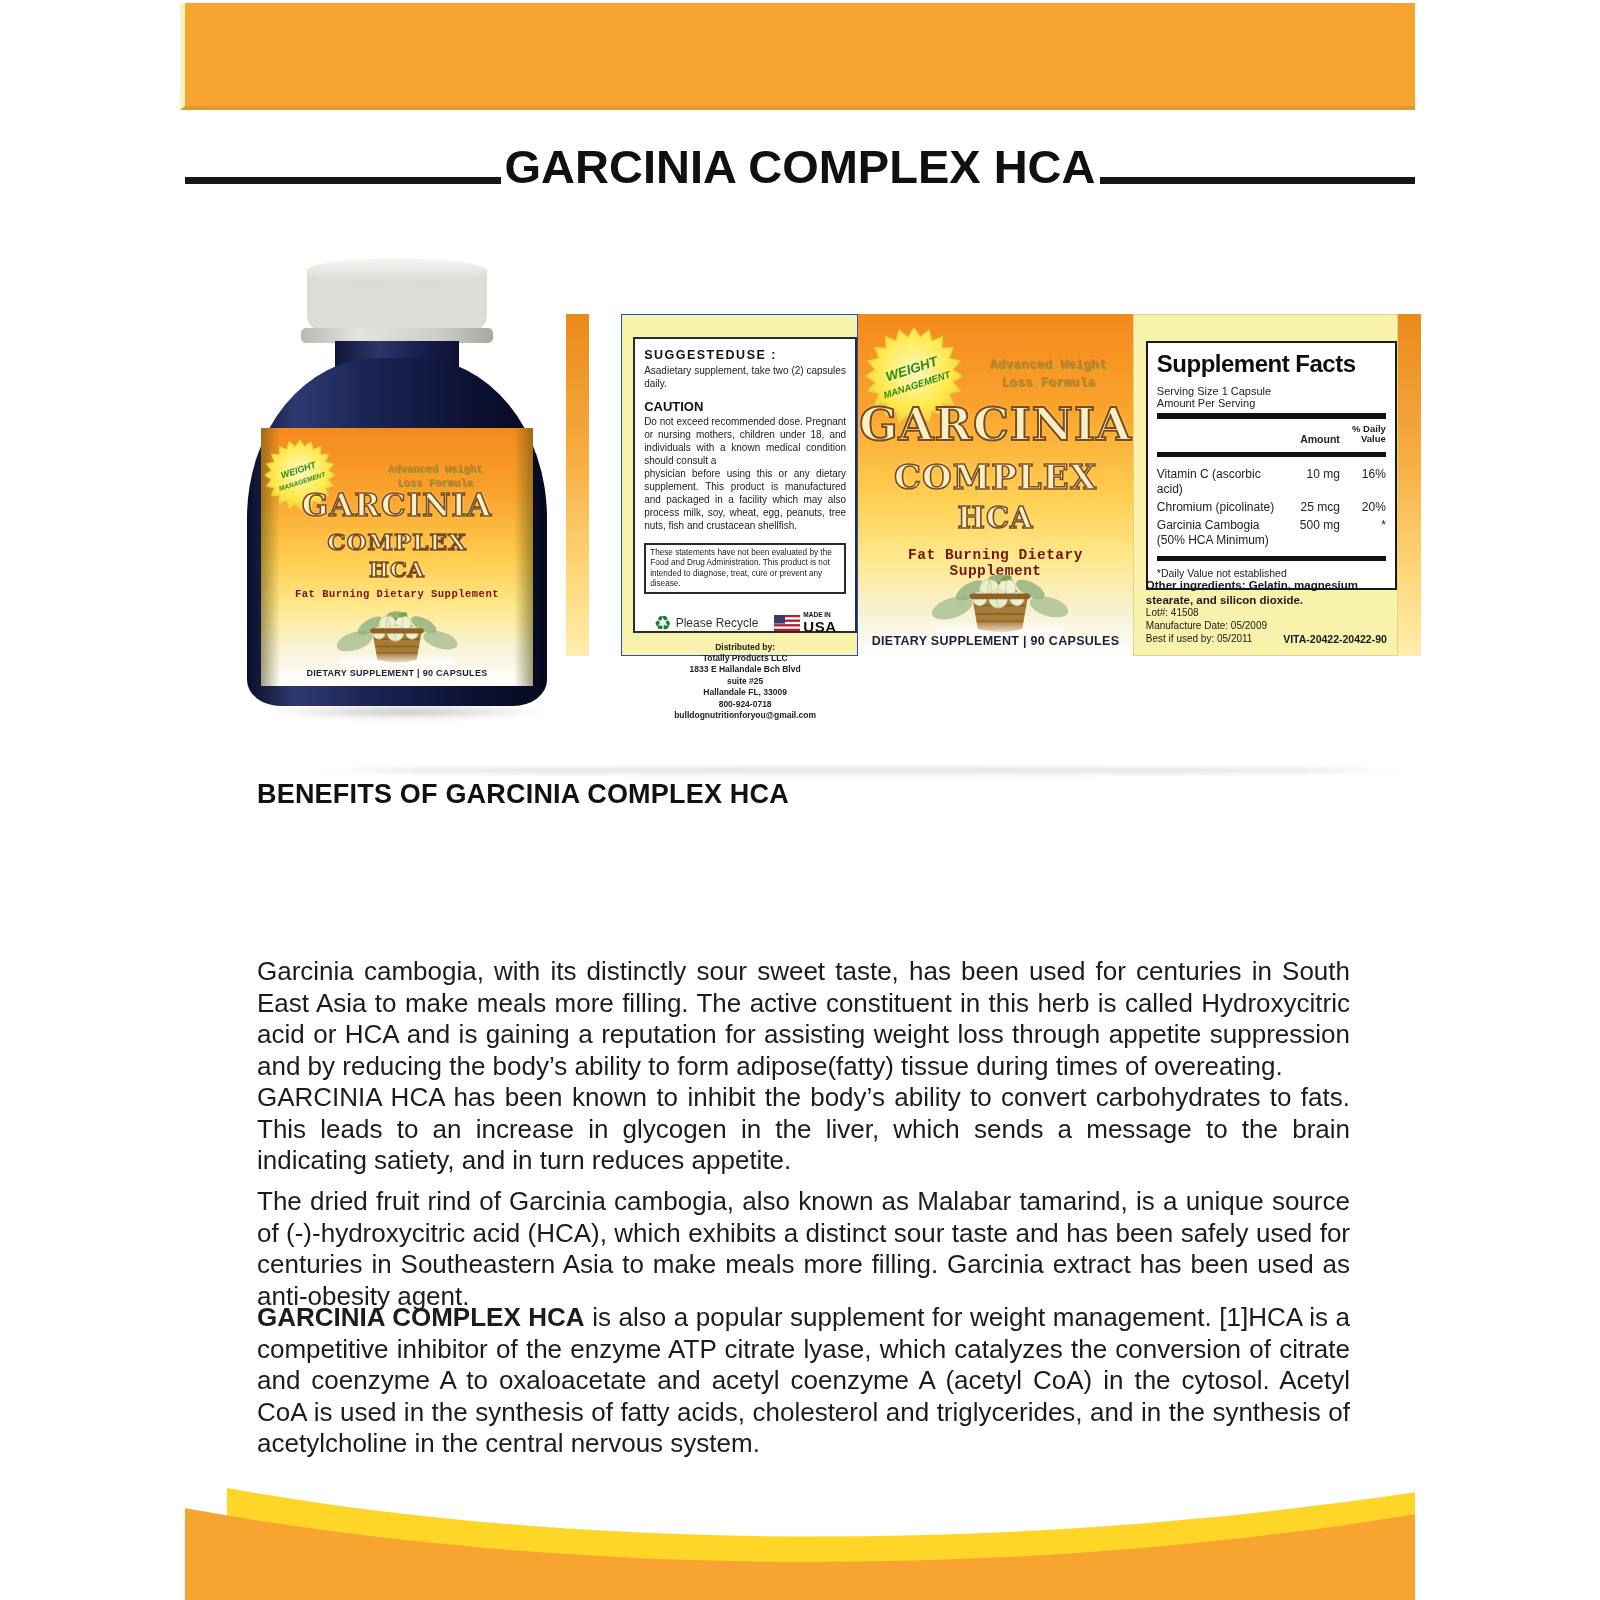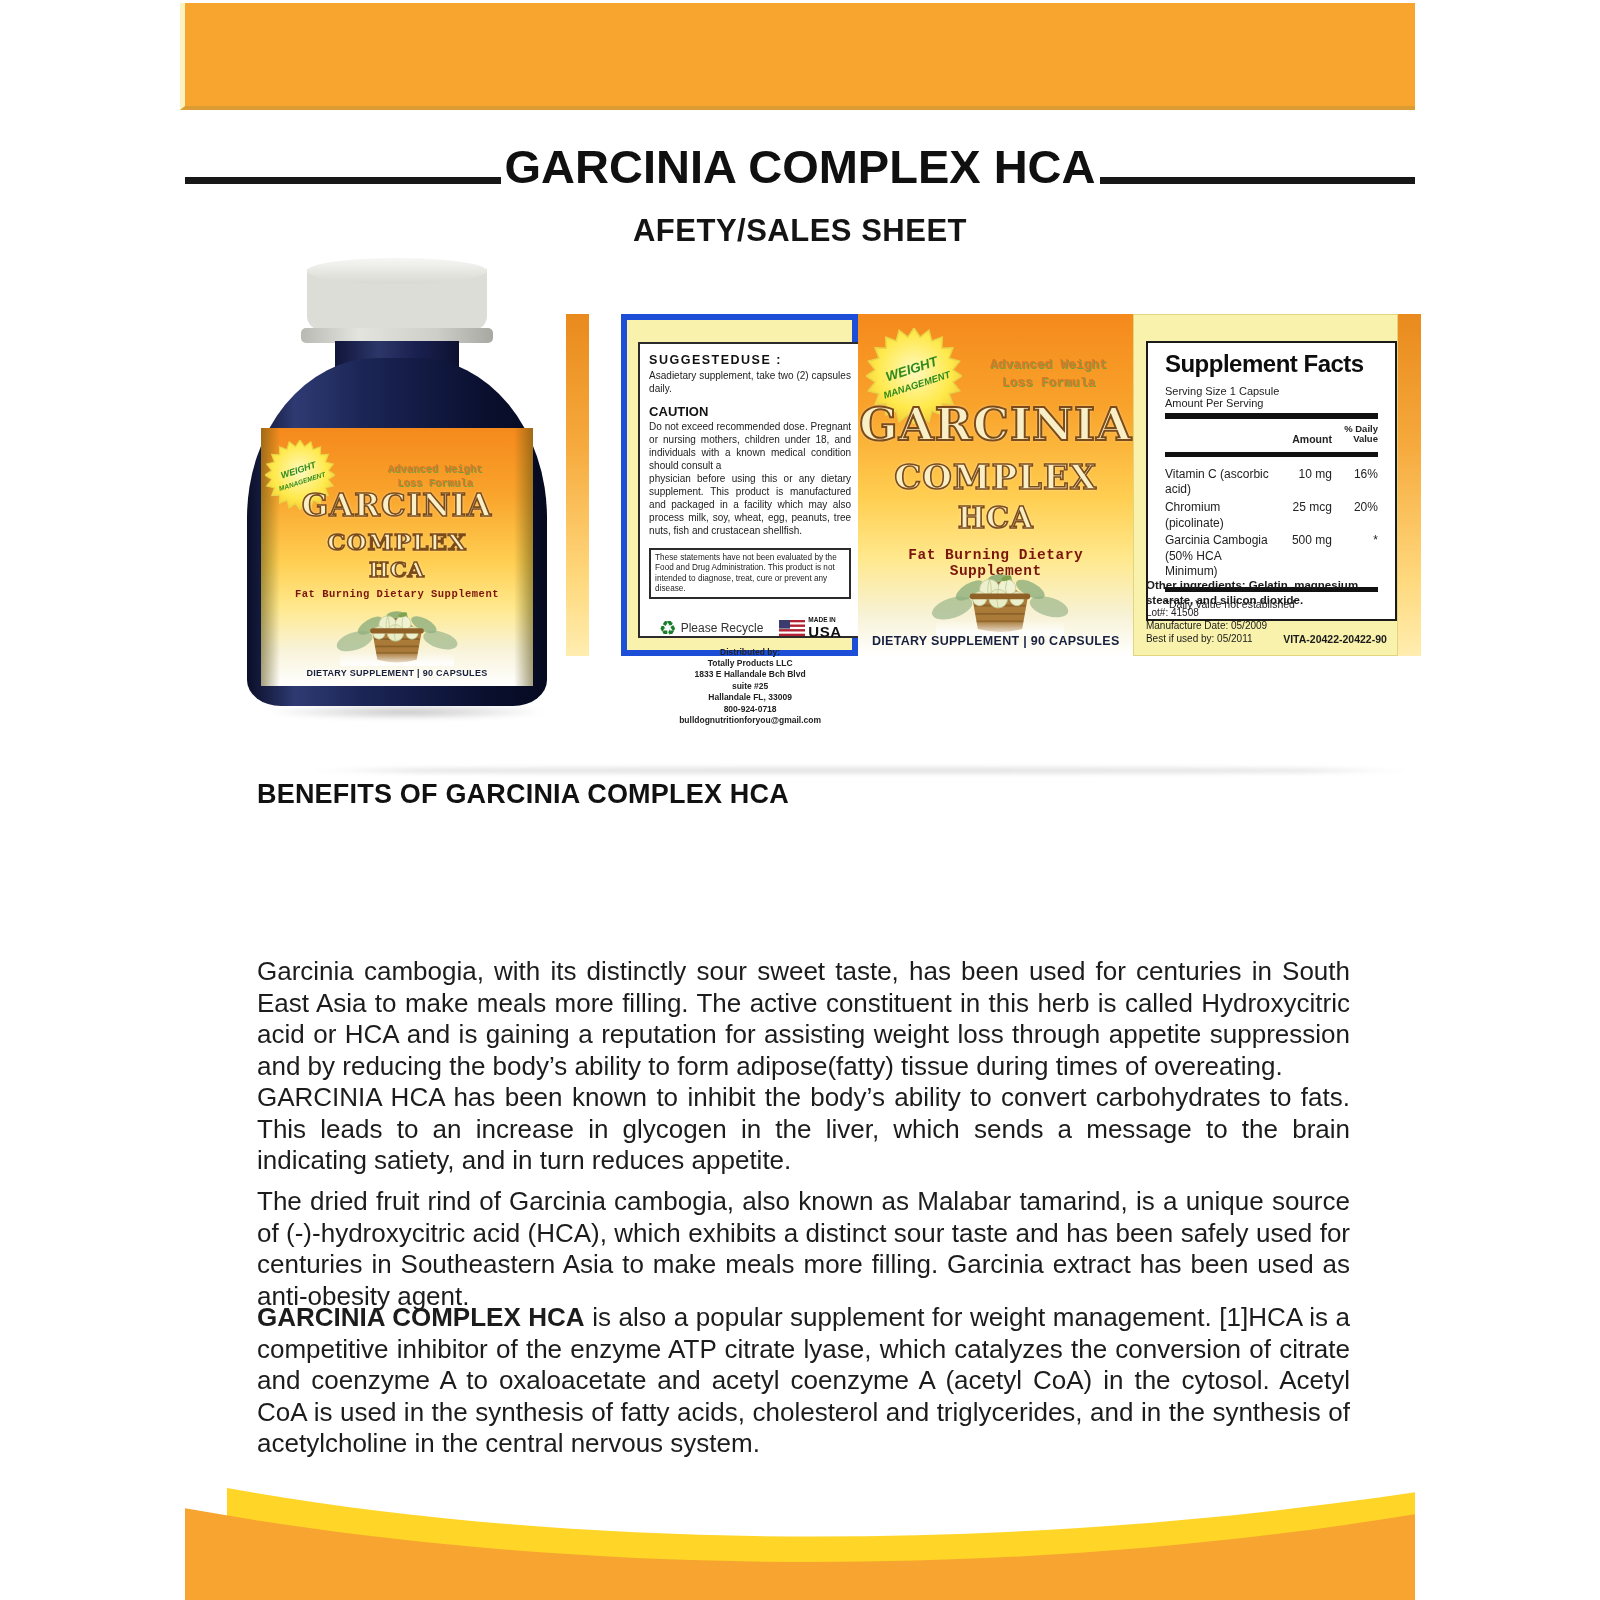--- a/index.html
+++ b/index.html
@@ -55,21 +55,21 @@
     text-shadow:1px 1px 0 #6FA13C; line-height:1.35; text-align:center; }
   .scriptline { font-family:"Liberation Mono", monospace; font-weight:bold; color:#7A150C; letter-spacing:.5px; text-align:center; }
   .pill-line { font-weight:bold; color:#18203F; text-align:center; letter-spacing:.3px; }
   .badge-text1, .badge-text2 { fill:#2E8B1E; font-weight:bold; font-style:italic; font-family:"Liberation Sans",sans-serif; }
 
   
   .label-strip { position:absolute; left:381px; top:64px; width:855px; height:342px; display:flex; }
   .strip-bar { width:24px; height:100%;
     background:linear-gradient(180deg,#E98A1D 0%,#F6A93C 38%,#FFD97E 78%,#FFEDB0 100%); }
   .panel { position:relative; height:100%; }
-  .panel-left { width:246px; background:#F8F2AC; border:6px solid #1d4ed8;margin-left:32px; }
+  .panel-left { width:246px; background:#F8F2AC; border:1px solid #1d4ed8;margin-left:32px; }
   .panel-center { width:285px; overflow:hidden;
     background:linear-gradient(180deg,#f5891c 0%,#f9a42c 28%,#ffcf52 54%,#ffe98f 72%,#f7f2d6 88%,#ffffff 100%); }
   .panel-facts { width:275px; background:#F8F2AC; border:1px solid #E3D47E; }
 
   
   .use-box { position:absolute; left:11px; top:22px; width:224px; height:296px;
     background:#fff; border:2px solid #2b2b2b; padding:9px 9px 6px; }
   .use-h { font-size:12.5px; font-weight:bold; letter-spacing:1.5px; color:#111; }
   .use-t { font-size:10px; color:#222; line-height:1.3; margin-top:2px; }
   .caution-h { font-size:13px; font-weight:bold; margin-top:9px; color:#111; }
@@ -98,21 +98,21 @@
   .cp-bottom{ top:320px; font-size:12.5px; }
   .bl-name  { top:62px; font-size:31px; }
   .bl-name2 { top:102px; font-size:23px; }
   .bl-name3 { top:131px; font-size:21px; }
   .bl-script{ top:160px; font-size:10.5px; }
   .bl-basket{ position:absolute; left:36px; top:176px; width:200px; height:62px; }
   .bl-bottom{ top:240px; font-size:9px; }
 
   
   .facts-box { position:absolute; left:12px; top:26px; width:251px; background:#fff;
-    border:2px solid #1a1a1a; padding:7px 17px 9px; }
+    border:2px solid #1a1a1a; padding:7px 9px 9px; }
   .facts-title { font-size:24px; font-weight:bold; color:#0d0d0d; letter-spacing:-.5px; }
   .facts-serving { font-size:11px; color:#222; margin-top:7px; }
   .facts-per { font-size:11px; color:#222; }
   .fbar { height:6px; background:#111; margin-top:4px; }
   .fbar-thin { height:5px; background:#111; margin-top:7px; }
   .facts-head { display:flex; margin-top:5px; align-items:flex-end; }
   .fh-sp { flex:1; }
   .fh-amt { width:58px; text-align:right; font-size:10.5px; font-weight:bold; color:#222; }
   .fh-dv { width:46px; text-align:right; font-size:9.5px; font-weight:bold; color:#222; white-space:pre-line; line-height:1.1; }
   .facts-rows { margin-top:10px; }
@@ -180,21 +180,20 @@
 
 <div class="sheet">
 
   <div class="top-banner"></div>
 
   <div class="title-row">
     <div class="title-rule"></div>
     <h1 class="doc-title">GARCINIA COMPLEX HCA</h1>
     <div class="title-rule"></div>
   </div>
-  <div class="doc-subtitle">AFETY/SALES SHEET</div>
 
   <div class="photo-area">
 
     <div class="bottle">
       <div class="bottle-shadow"></div>
       <div class="cap-side"></div>
       <div class="cap-top"></div>
       <div class="cap-rim"></div>
       <div class="neck"></div>
       <div class="bottle-body"></div>

